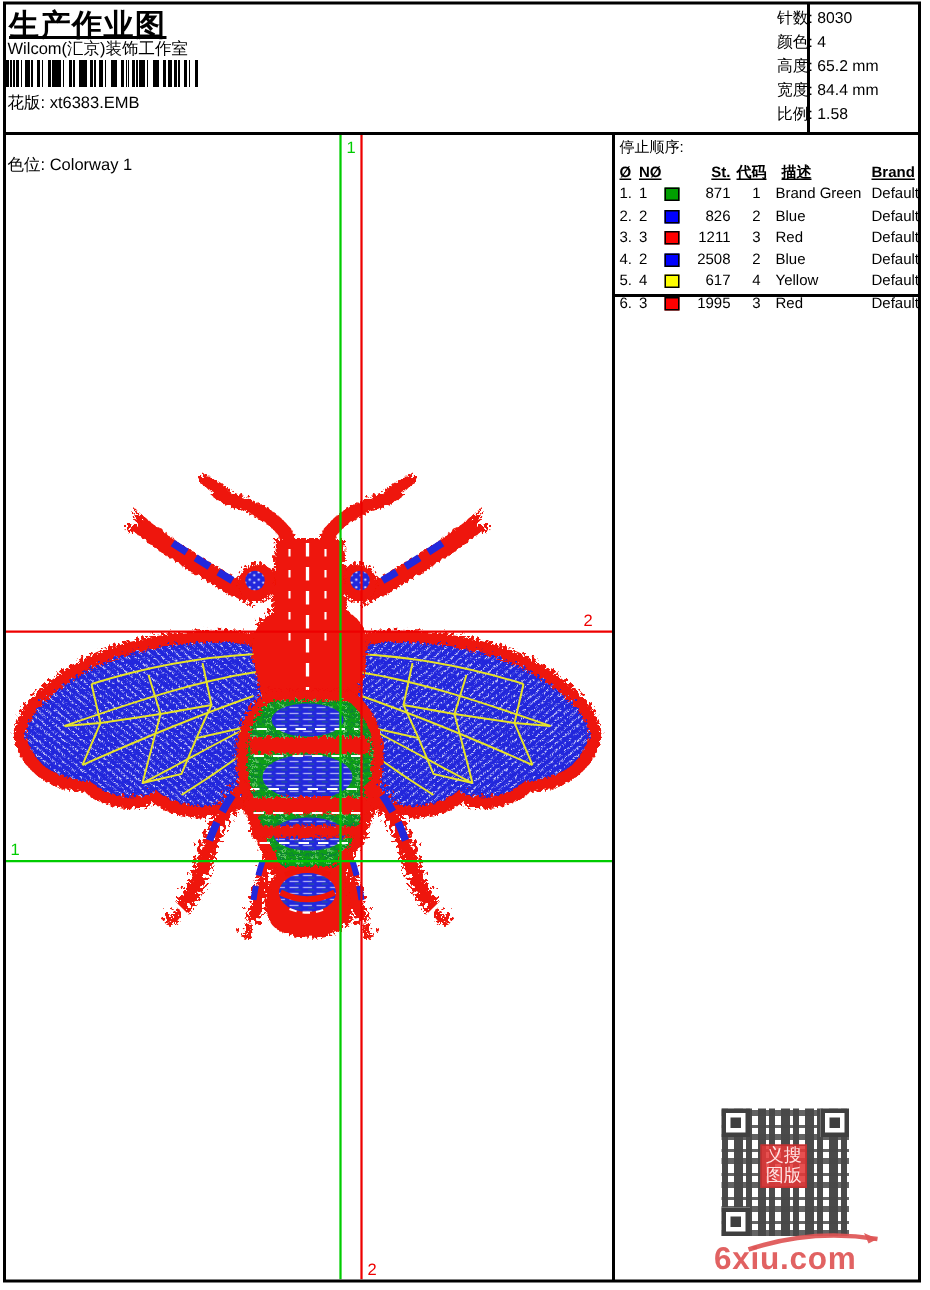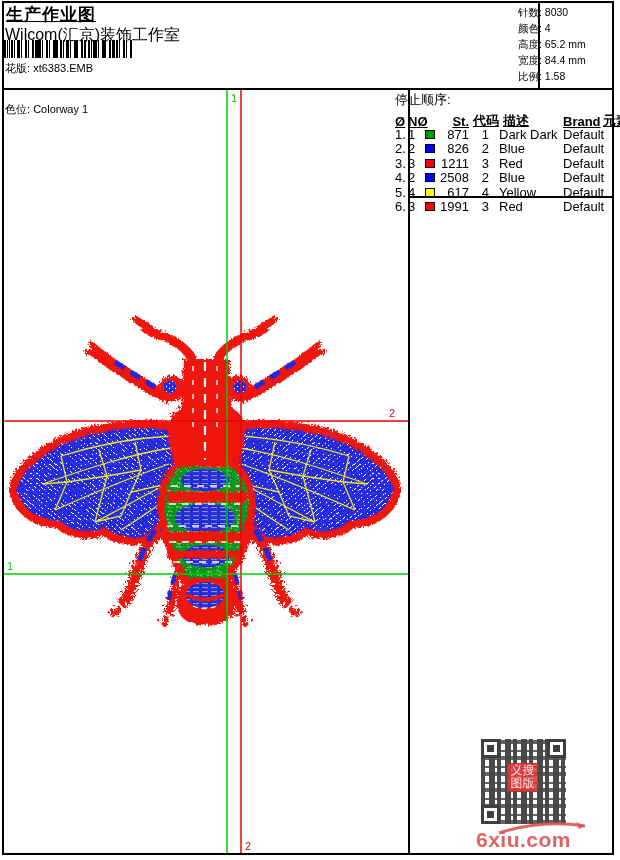--- a/index.html
+++ b/index.html
@@ -5,35 +5,35 @@
   * { margin:0; padding:0; box-sizing:border-box; }
   html,body { width:620px; height:860px; background:#fff; }
   body { font-family:"Liberation Sans","DejaVu Sans",sans-serif; color:#000; position:relative; overflow:hidden; }
 
   .frame { position:absolute; left:2px; top:1px; width:612px; height:854px; border:2px solid #000; z-index:5; pointer-events:none; }
   .hdr-divider { position:absolute; left:2px; top:88px; width:612px; border-top:2px solid #000; z-index:4; }
   .panel-divider { position:absolute; left:408px; top:89px; height:765px; border-left:2px solid #000; z-index:4; }
   .stats-divider { position:absolute; left:538px; top:2px; height:87px; border-left:2px solid #000; z-index:4; }
   .table-bottom { position:absolute; left:409px; top:196px; width:205px; border-top:2px solid #000; z-index:4; }
 
-  .title { position:absolute; left:6px; top:3px; font-size:17px; font-weight:bold; text-decoration:underline; letter-spacing:1px; white-space:nowrap; }
-  .company { position:absolute; left:5px; top:25px; font-size:16px; white-space:nowrap; }
+  .title { position:absolute; left:6px; top:3px; font-size:20px; font-weight:bold; text-decoration:underline; letter-spacing:1px; white-space:nowrap; }
+  .company { position:absolute; left:5px; top:25px; font-size:11px; white-space:nowrap; }
   .barcode { position:absolute; left:4px; top:40px; width:128px; height:18px;
     background:
       repeating-linear-gradient(90deg,#000 0 2px,transparent 2px 3px,#000 3px 4px,transparent 4px 7px,#000 7px 9px,transparent 9px 10px,#000 10px 11px,transparent 11px 14px),
       repeating-linear-gradient(90deg,transparent 0 5px,#000 5px 6px,transparent 6px 13px,#000 13px 16px,transparent 16px 19px);
   }
   .meta-line { position:absolute; left:5px; font-size:11px; white-space:nowrap; }
   .meta-pattern { top:61px; }
   .meta-colorway { top:76px;margin-top:26px; }
 
   .stats { position:absolute; left:518px; top:4px; width:72px; font-size:10.5px; line-height:16px; }
   .stats .row { white-space:nowrap; }
 
-  .seq-panel { position:absolute; left:395px; top:91px; width:200px; font-size:13px; }
+  .seq-panel { position:absolute; left:413px; top:91px; width:200px; font-size:10px; }
   .seq-title { white-space:nowrap; margin-bottom:3px; }
   .t-grid { display:grid; grid-template-columns:13px 14px 17px 30px 20px 58px 46px 1fr; align-items:center; height:14.5px; }
   .t-head { font-weight:bold; }
   .t-head span { text-decoration:underline; white-space:nowrap; }
   .cell-r { text-align:right; }
   .cell-pad { padding-left:4px; white-space:nowrap; }
   .swatch { width:10px; height:9px; border:1px solid #000; margin-left:3px; }
 
   .design { position:absolute; left:3px; top:90px; width:405px; height:763px; z-index:1; }
 
@@ -95,21 +95,21 @@
     <span class="cell-pad" style="padding-left:16px">Brand</span>
     <span class="cell-pad" style="padding-left:10px">元素</span>
   </div>
 
   <div class="t-grid">
     <span>1.</span>
       <span>1</span>
     <span class="swatch" style="background: rgb(0, 160, 0);"></span>
     <span class="cell-r">871</span>
     <span class="cell-r">1</span>
-    <span class="cell-pad" style="padding-left:10px">Dark Dark</span>
+    <span class="cell-pad" style="padding-left:10px">Brand Green</span>
     <span class="cell-pad" style="padding-left:16px">Default</span>
     <span></span>
   </div>
   <div class="t-grid">
     <span>2.</span>
       <span>2</span>
     <span class="swatch" style="background: rgb(0, 0, 255);"></span>
     <span class="cell-r">826</span>
     <span class="cell-r">2</span>
     <span class="cell-pad" style="padding-left:10px">Blue</span>
@@ -143,21 +143,21 @@
     <span class="cell-r">617</span>
     <span class="cell-r">4</span>
     <span class="cell-pad" style="padding-left:10px">Yellow</span>
     <span class="cell-pad" style="padding-left:16px">Default</span>
     <span></span>
   </div>
   <div class="t-grid">
     <span>6.</span>
       <span>3</span>
     <span class="swatch" style="background: rgb(255, 0, 0);"></span>
-    <span class="cell-r">1991</span>
+    <span class="cell-r">1995</span>
     <span class="cell-r">3</span>
     <span class="cell-pad" style="padding-left:10px">Red</span>
     <span class="cell-pad" style="padding-left:16px">Default</span>
     <span></span>
   </div>
 </div>
 
 <svg class="design" viewBox="0 0 405 763" width="405" height="763">
   <defs>
     <filter id="fz" x="-30%" y="-30%" width="160%" height="160%">

